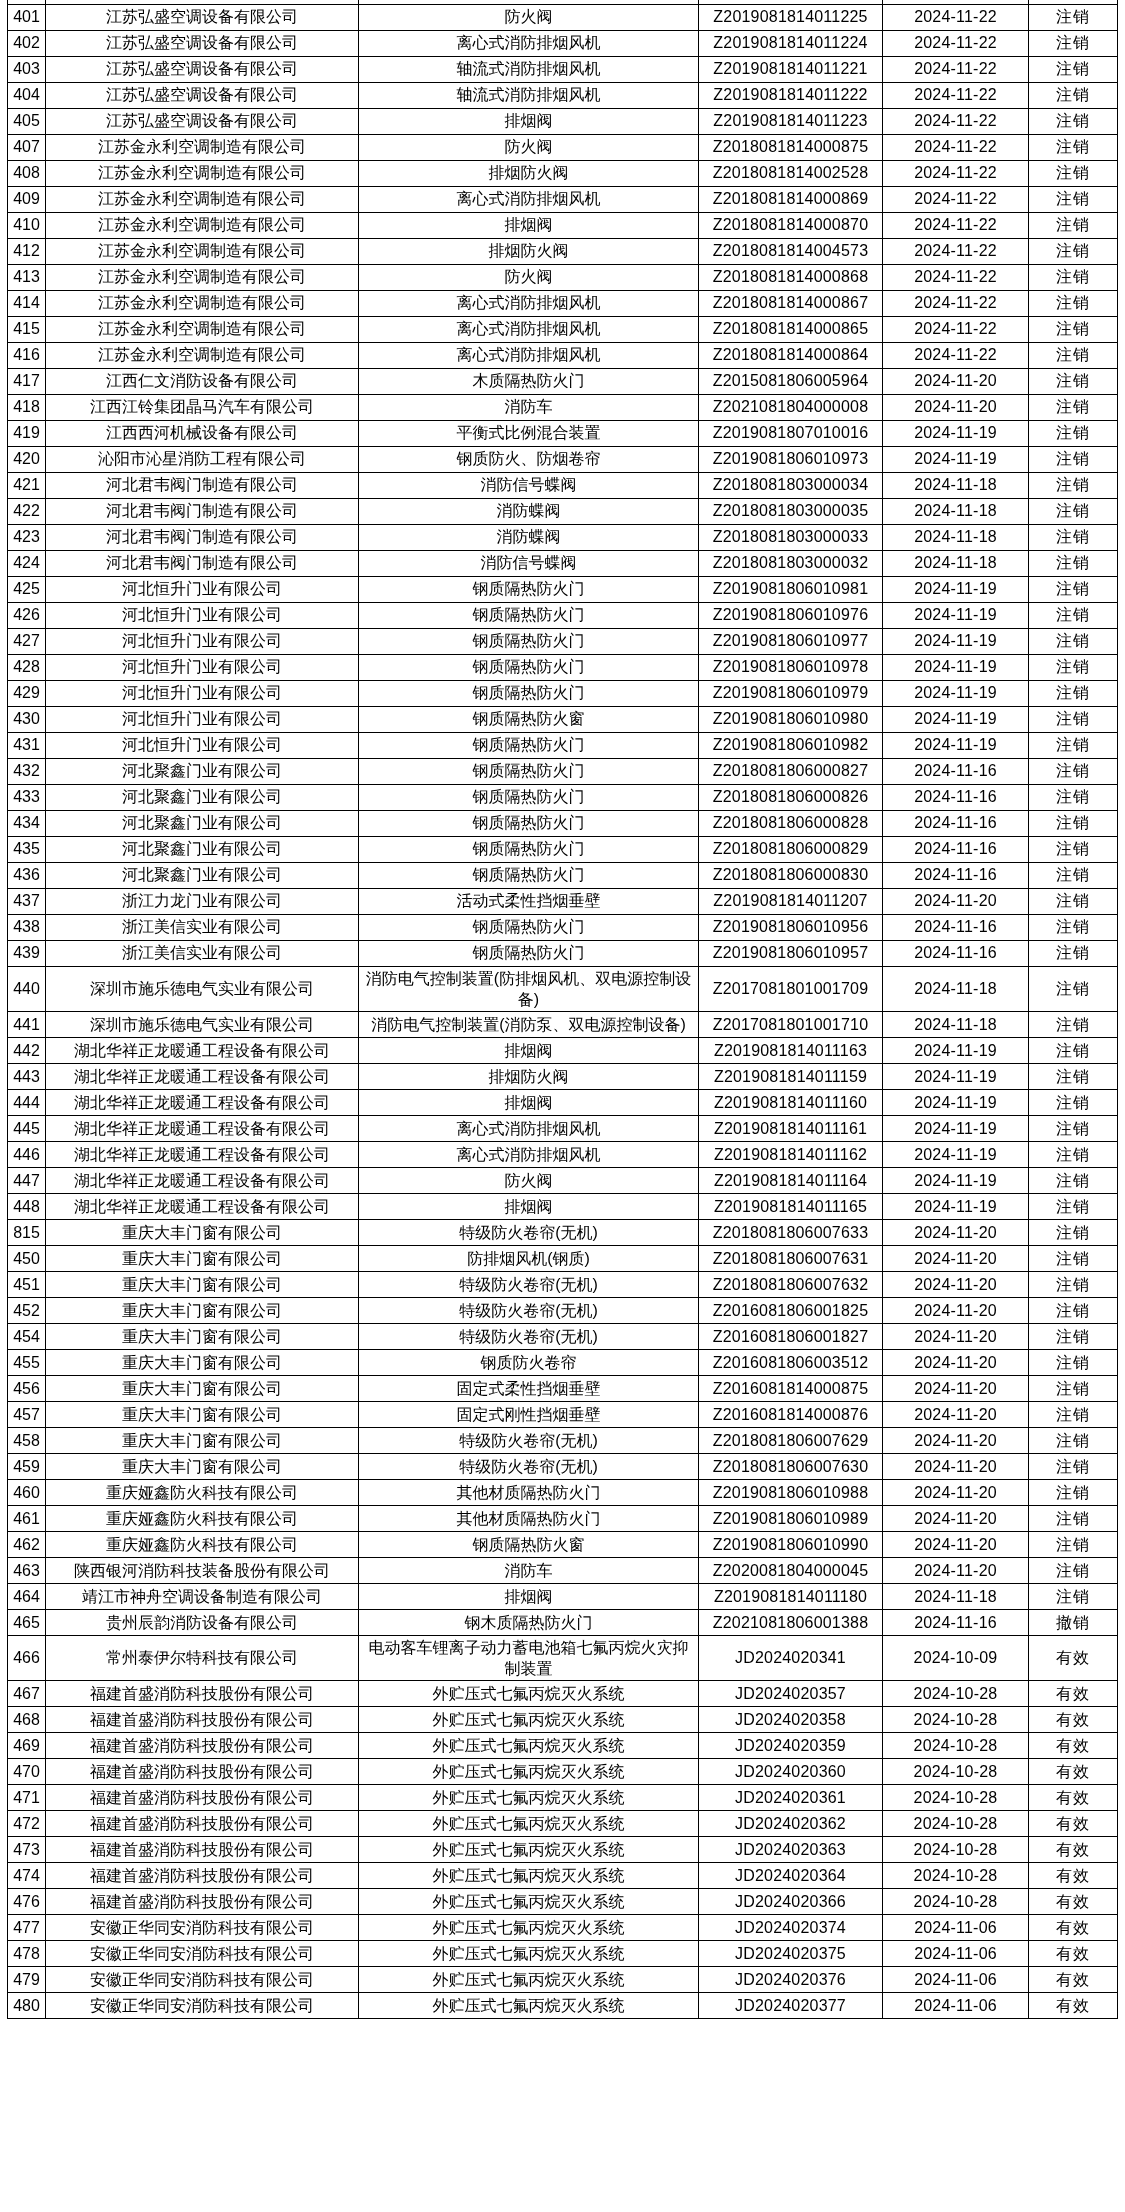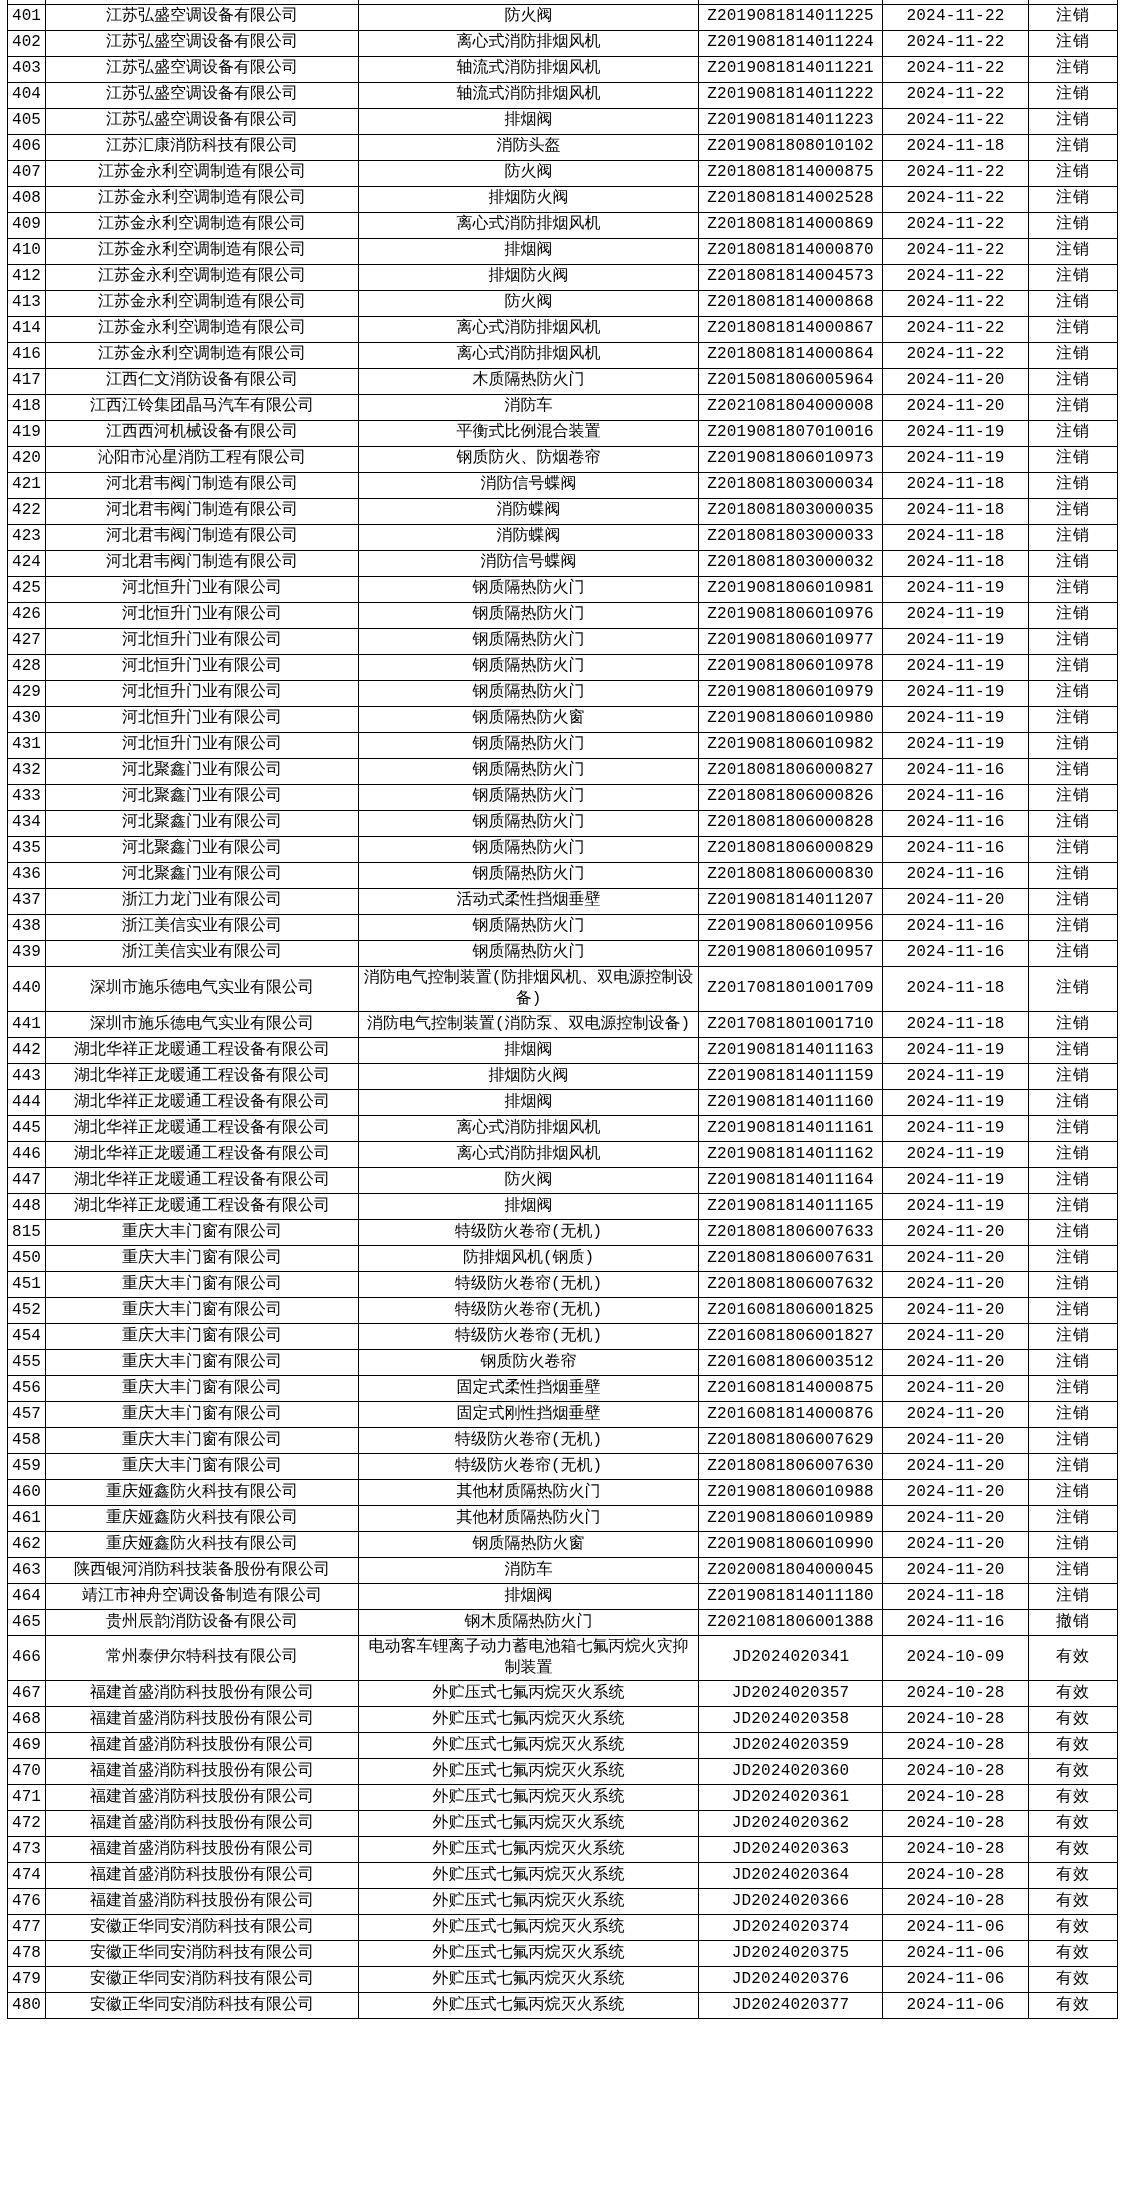--- a/index.html
+++ b/index.html
@@ -11,21 +11,20 @@
     font-family: "Liberation Sans", "DejaVu Sans", sans-serif;
     color: #000000;
   }
   .table-wrap {
     padding: 0 8px 0 7px;
   }
   table.cert-table {
     border-collapse: collapse;
     table-layout: fixed;
     width: 1110px;
-    font-family: Liberation Mono, monospace;
   }
   table.cert-table td {
     border: 1px solid #000000;
     box-sizing: border-box;
     text-align: center;
     vertical-align: middle;
     font-size: 16px;
     line-height: 1.32;
     height: 26px;
     padding: 1px 4px;
@@ -98,28 +97,20 @@
   </tr>
         <tr>
     <td class="c-seq">405</td>
     <td class="c-company">江苏弘盛空调设备有限公司</td>
     <td class="c-product">排烟阀</td>
     <td class="c-cert">Z2019081814011223</td>
     <td class="c-date">2024-11-22</td>
     <td class="c-status">注销</td>
   </tr>
         <tr>
-    <td class="c-seq">406</td>
-    <td class="c-company">江苏汇康消防科技有限公司</td>
-    <td class="c-product">消防头盔</td>
-    <td class="c-cert">Z2019081808010102</td>
-    <td class="c-date">2024-11-18</td>
-    <td class="c-status">注销</td>
-  </tr>
-        <tr>
     <td class="c-seq">407</td>
     <td class="c-company">江苏金永利空调制造有限公司</td>
     <td class="c-product">防火阀</td>
     <td class="c-cert">Z2018081814000875</td>
     <td class="c-date">2024-11-22</td>
     <td class="c-status">注销</td>
   </tr>
         <tr>
     <td class="c-seq">408</td>
     <td class="c-company">江苏金永利空调制造有限公司</td>
@@ -158,20 +149,28 @@
     <td class="c-product">防火阀</td>
     <td class="c-cert">Z2018081814000868</td>
     <td class="c-date">2024-11-22</td>
     <td class="c-status">注销</td>
   </tr>
         <tr>
     <td class="c-seq">414</td>
     <td class="c-company">江苏金永利空调制造有限公司</td>
     <td class="c-product">离心式消防排烟风机</td>
     <td class="c-cert">Z2018081814000867</td>
+    <td class="c-date">2024-11-22</td>
+    <td class="c-status">注销</td>
+  </tr>
+        <tr>
+    <td class="c-seq">415</td>
+    <td class="c-company">江苏金永利空调制造有限公司</td>
+    <td class="c-product">离心式消防排烟风机</td>
+    <td class="c-cert">Z2018081814000865</td>
     <td class="c-date">2024-11-22</td>
     <td class="c-status">注销</td>
   </tr>
         <tr>
     <td class="c-seq">416</td>
     <td class="c-company">江苏金永利空调制造有限公司</td>
     <td class="c-product">离心式消防排烟风机</td>
     <td class="c-cert">Z2018081814000864</td>
     <td class="c-date">2024-11-22</td>
     <td class="c-status">注销</td>

